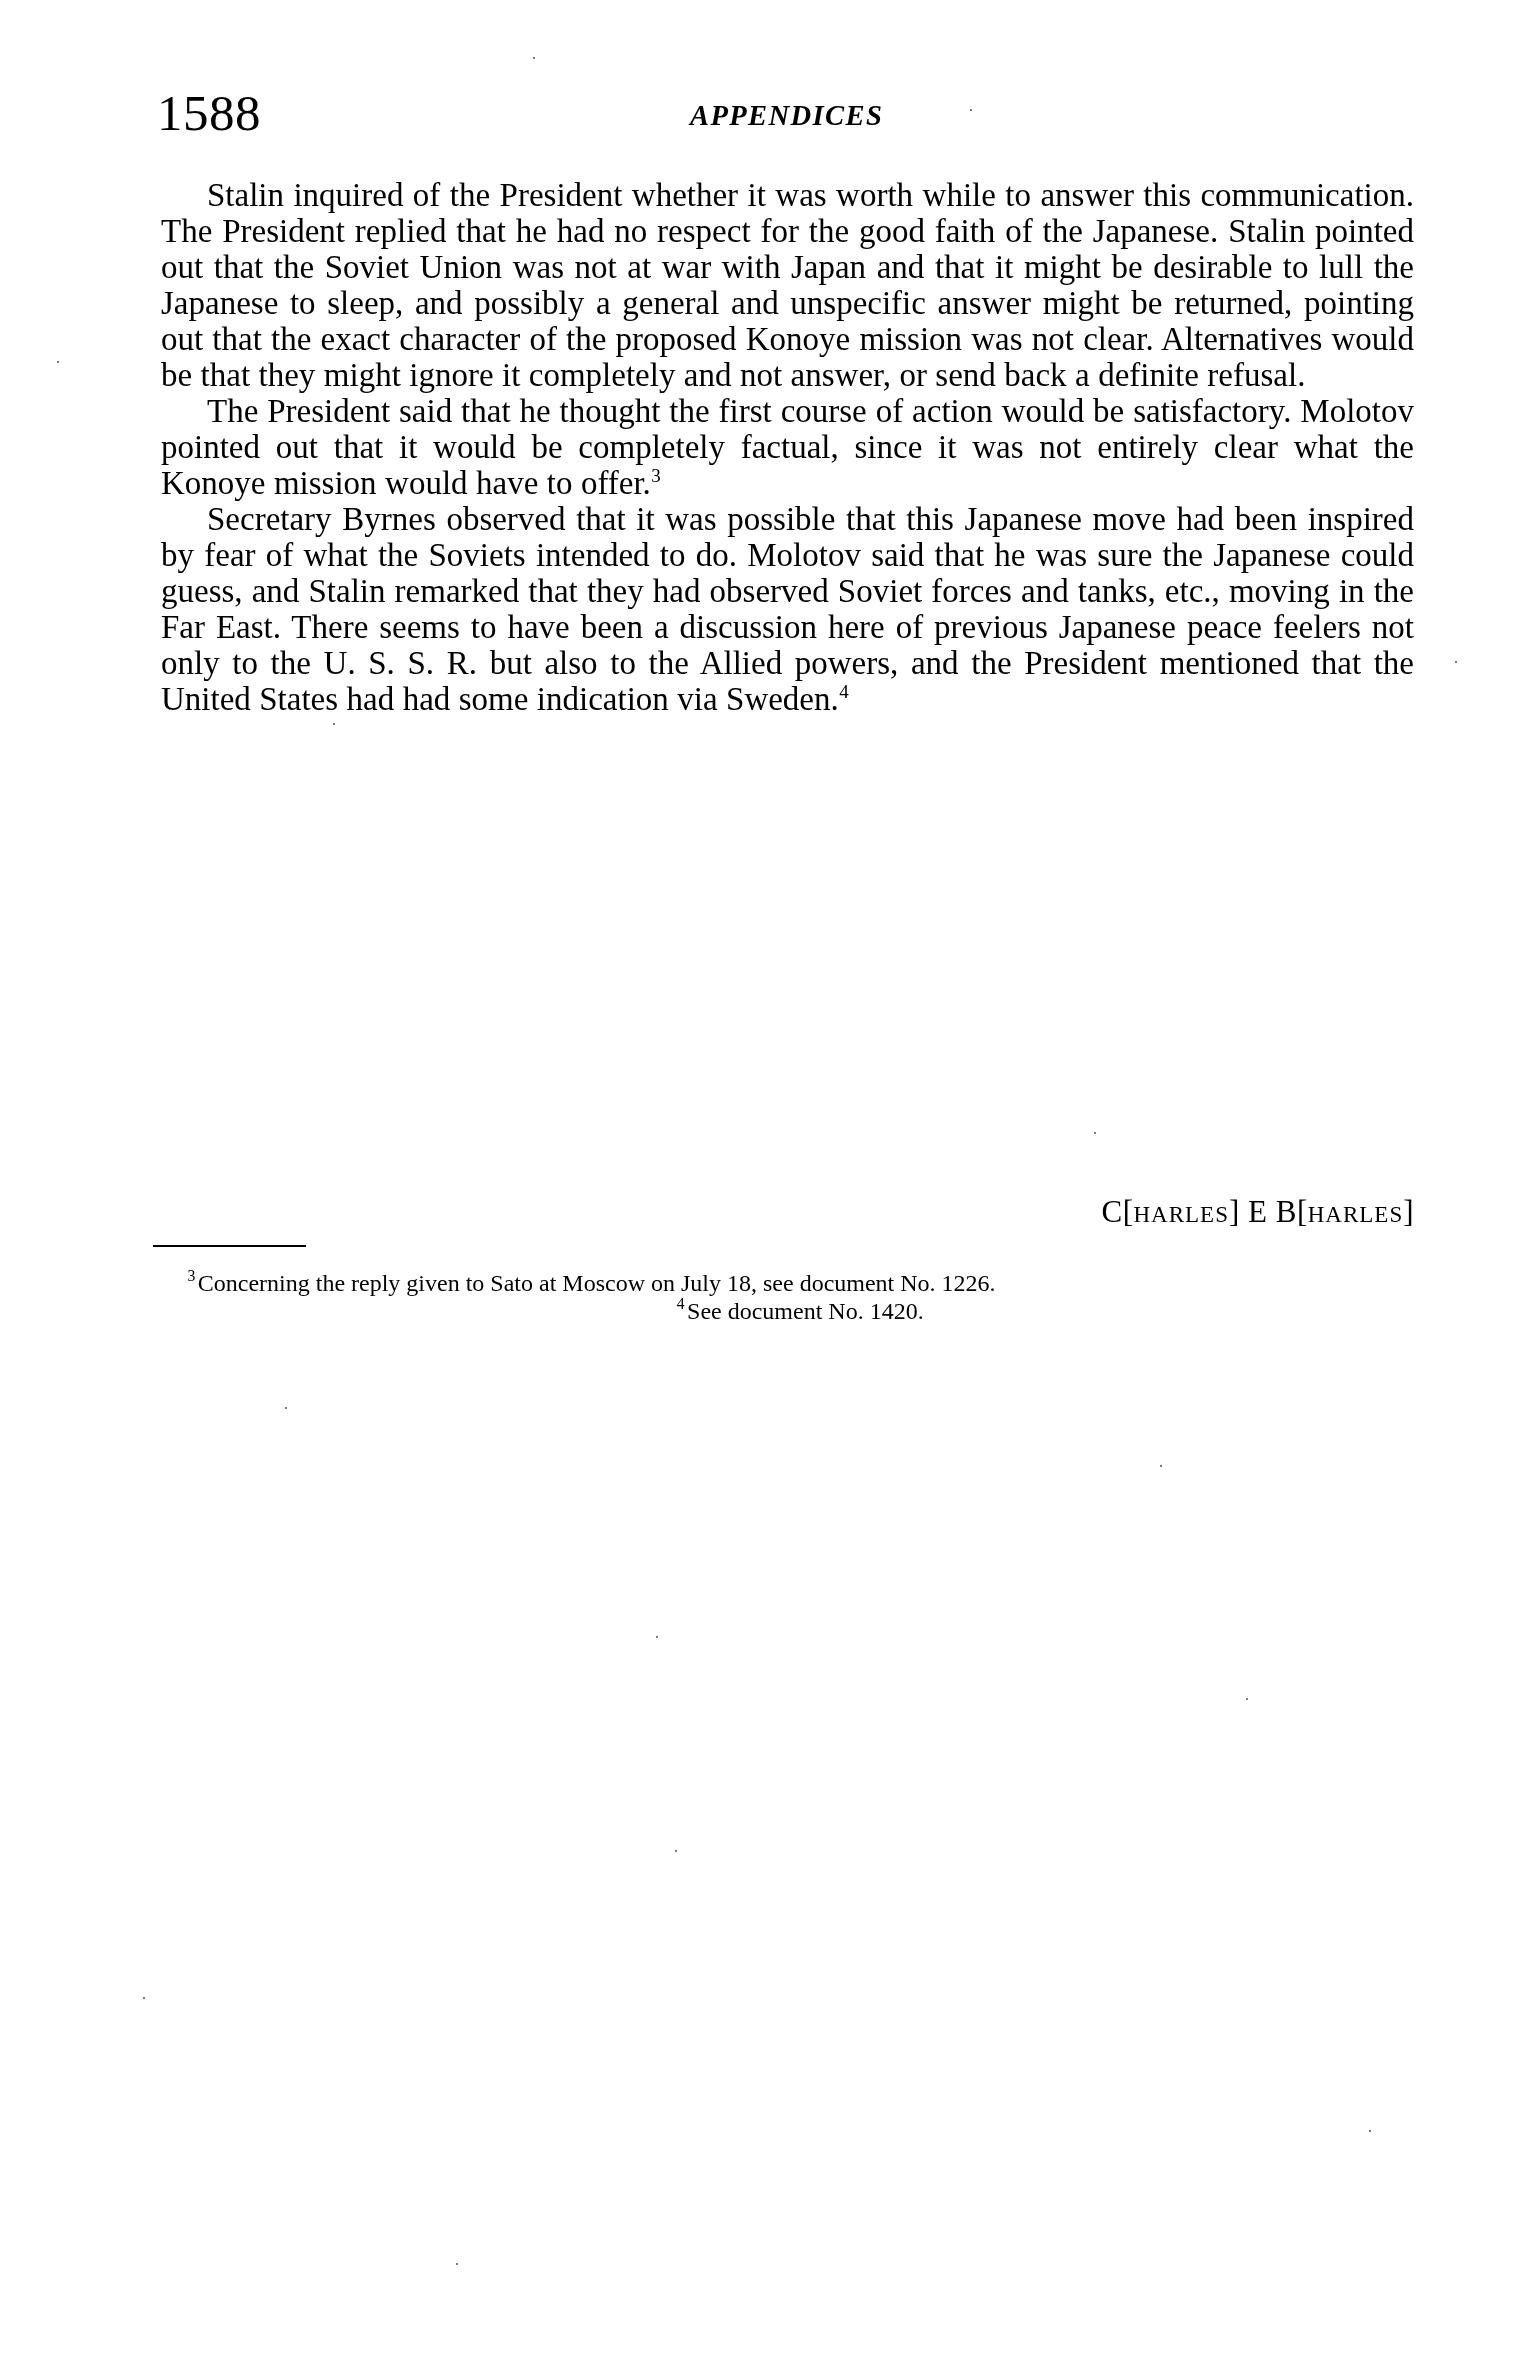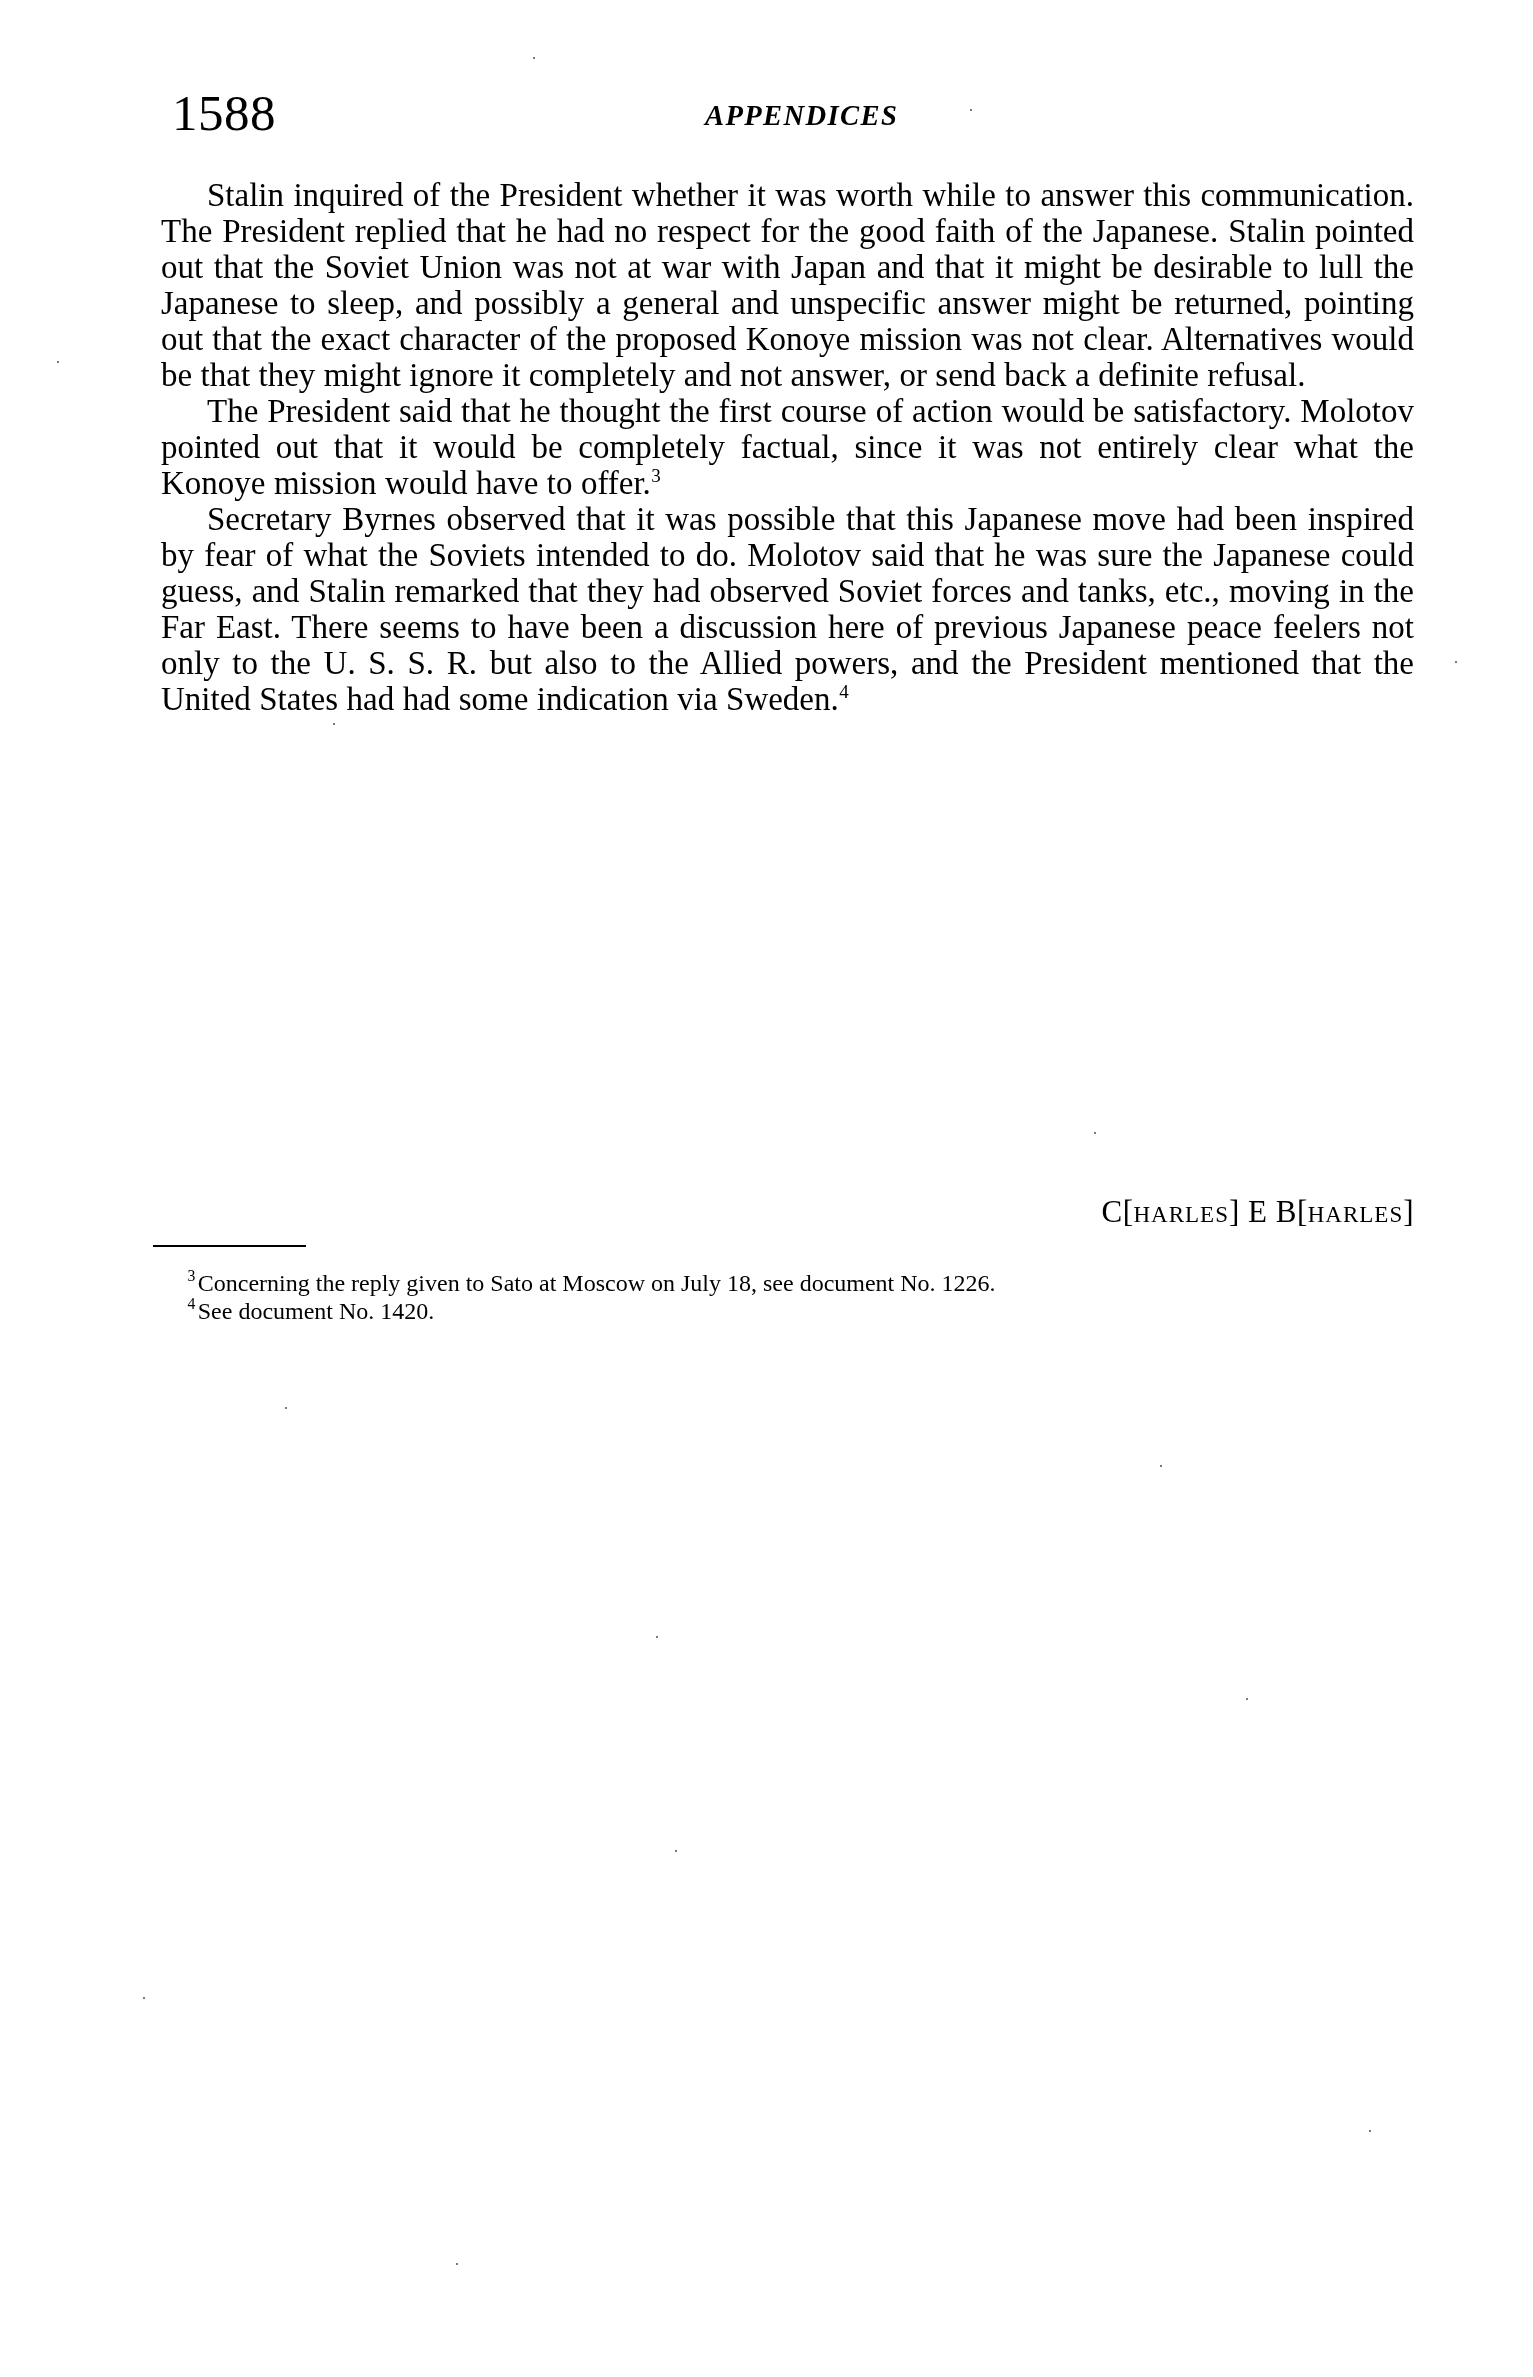--- a/index.html
+++ b/index.html
@@ -16,21 +16,21 @@
     position: relative;
     width: 1533px;
     height: 2460px;
     background: #ffffff;
     overflow: hidden;
   }
 
   
   .running-head {
     position: absolute;
-    left: 172px;
+    left: 157px;
     top: 85px;
     width: 1260px;
     height: 57px;
   }
   .folio {
     position: absolute;
     left: 0;
     top: 0;
     font-size: 51px;
     line-height: 57px;
@@ -116,21 +116,21 @@
     width: 1255px;
   }
   p.footnote {
     margin: 0;
     font-size: 24px;
     line-height: 28px;
     text-align: justify;
     text-indent: 29.5px;
     font-family: Liberation Serif, serif;
   }
-  p.footnote.last { text-align: left; }
+  p.footnote.last { text-align: center; }
   p.footnote sup.fnmark {
     font-size: 15.7px;
     line-height: 0;
     vertical-align: 0.62em;
     margin-right: 2.4px;
   }
 
   
   .speck {
     position: absolute;

